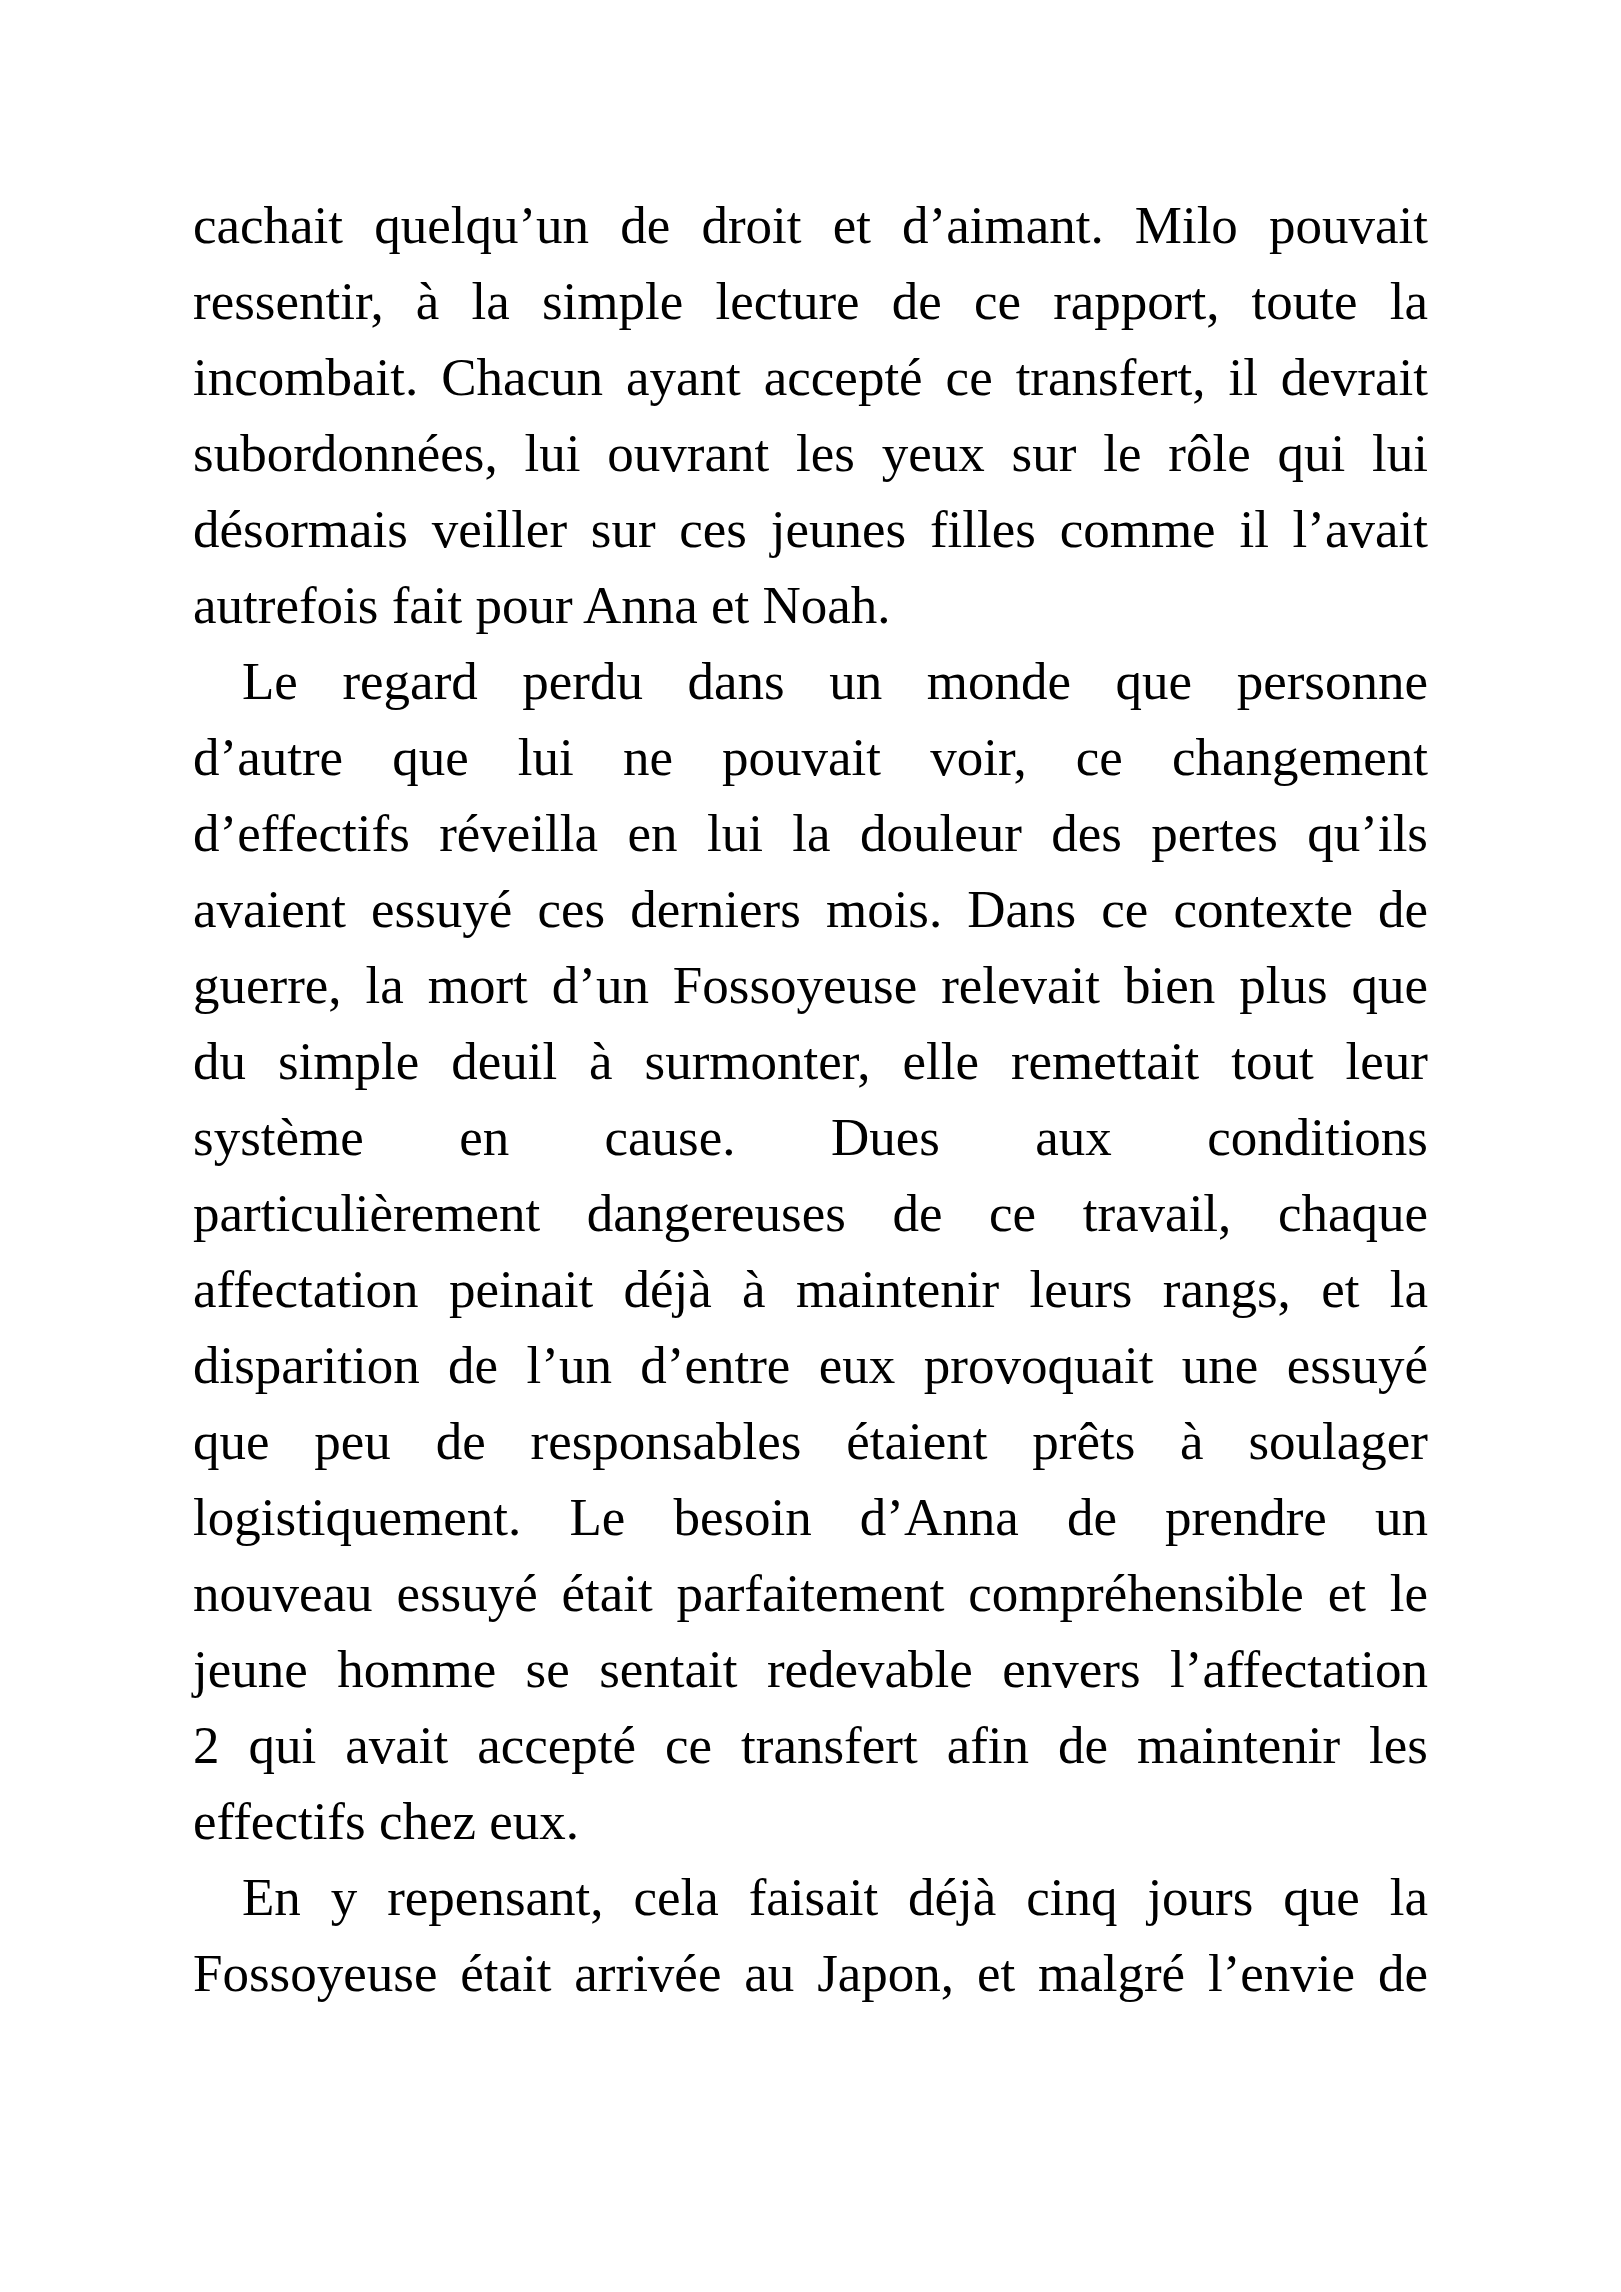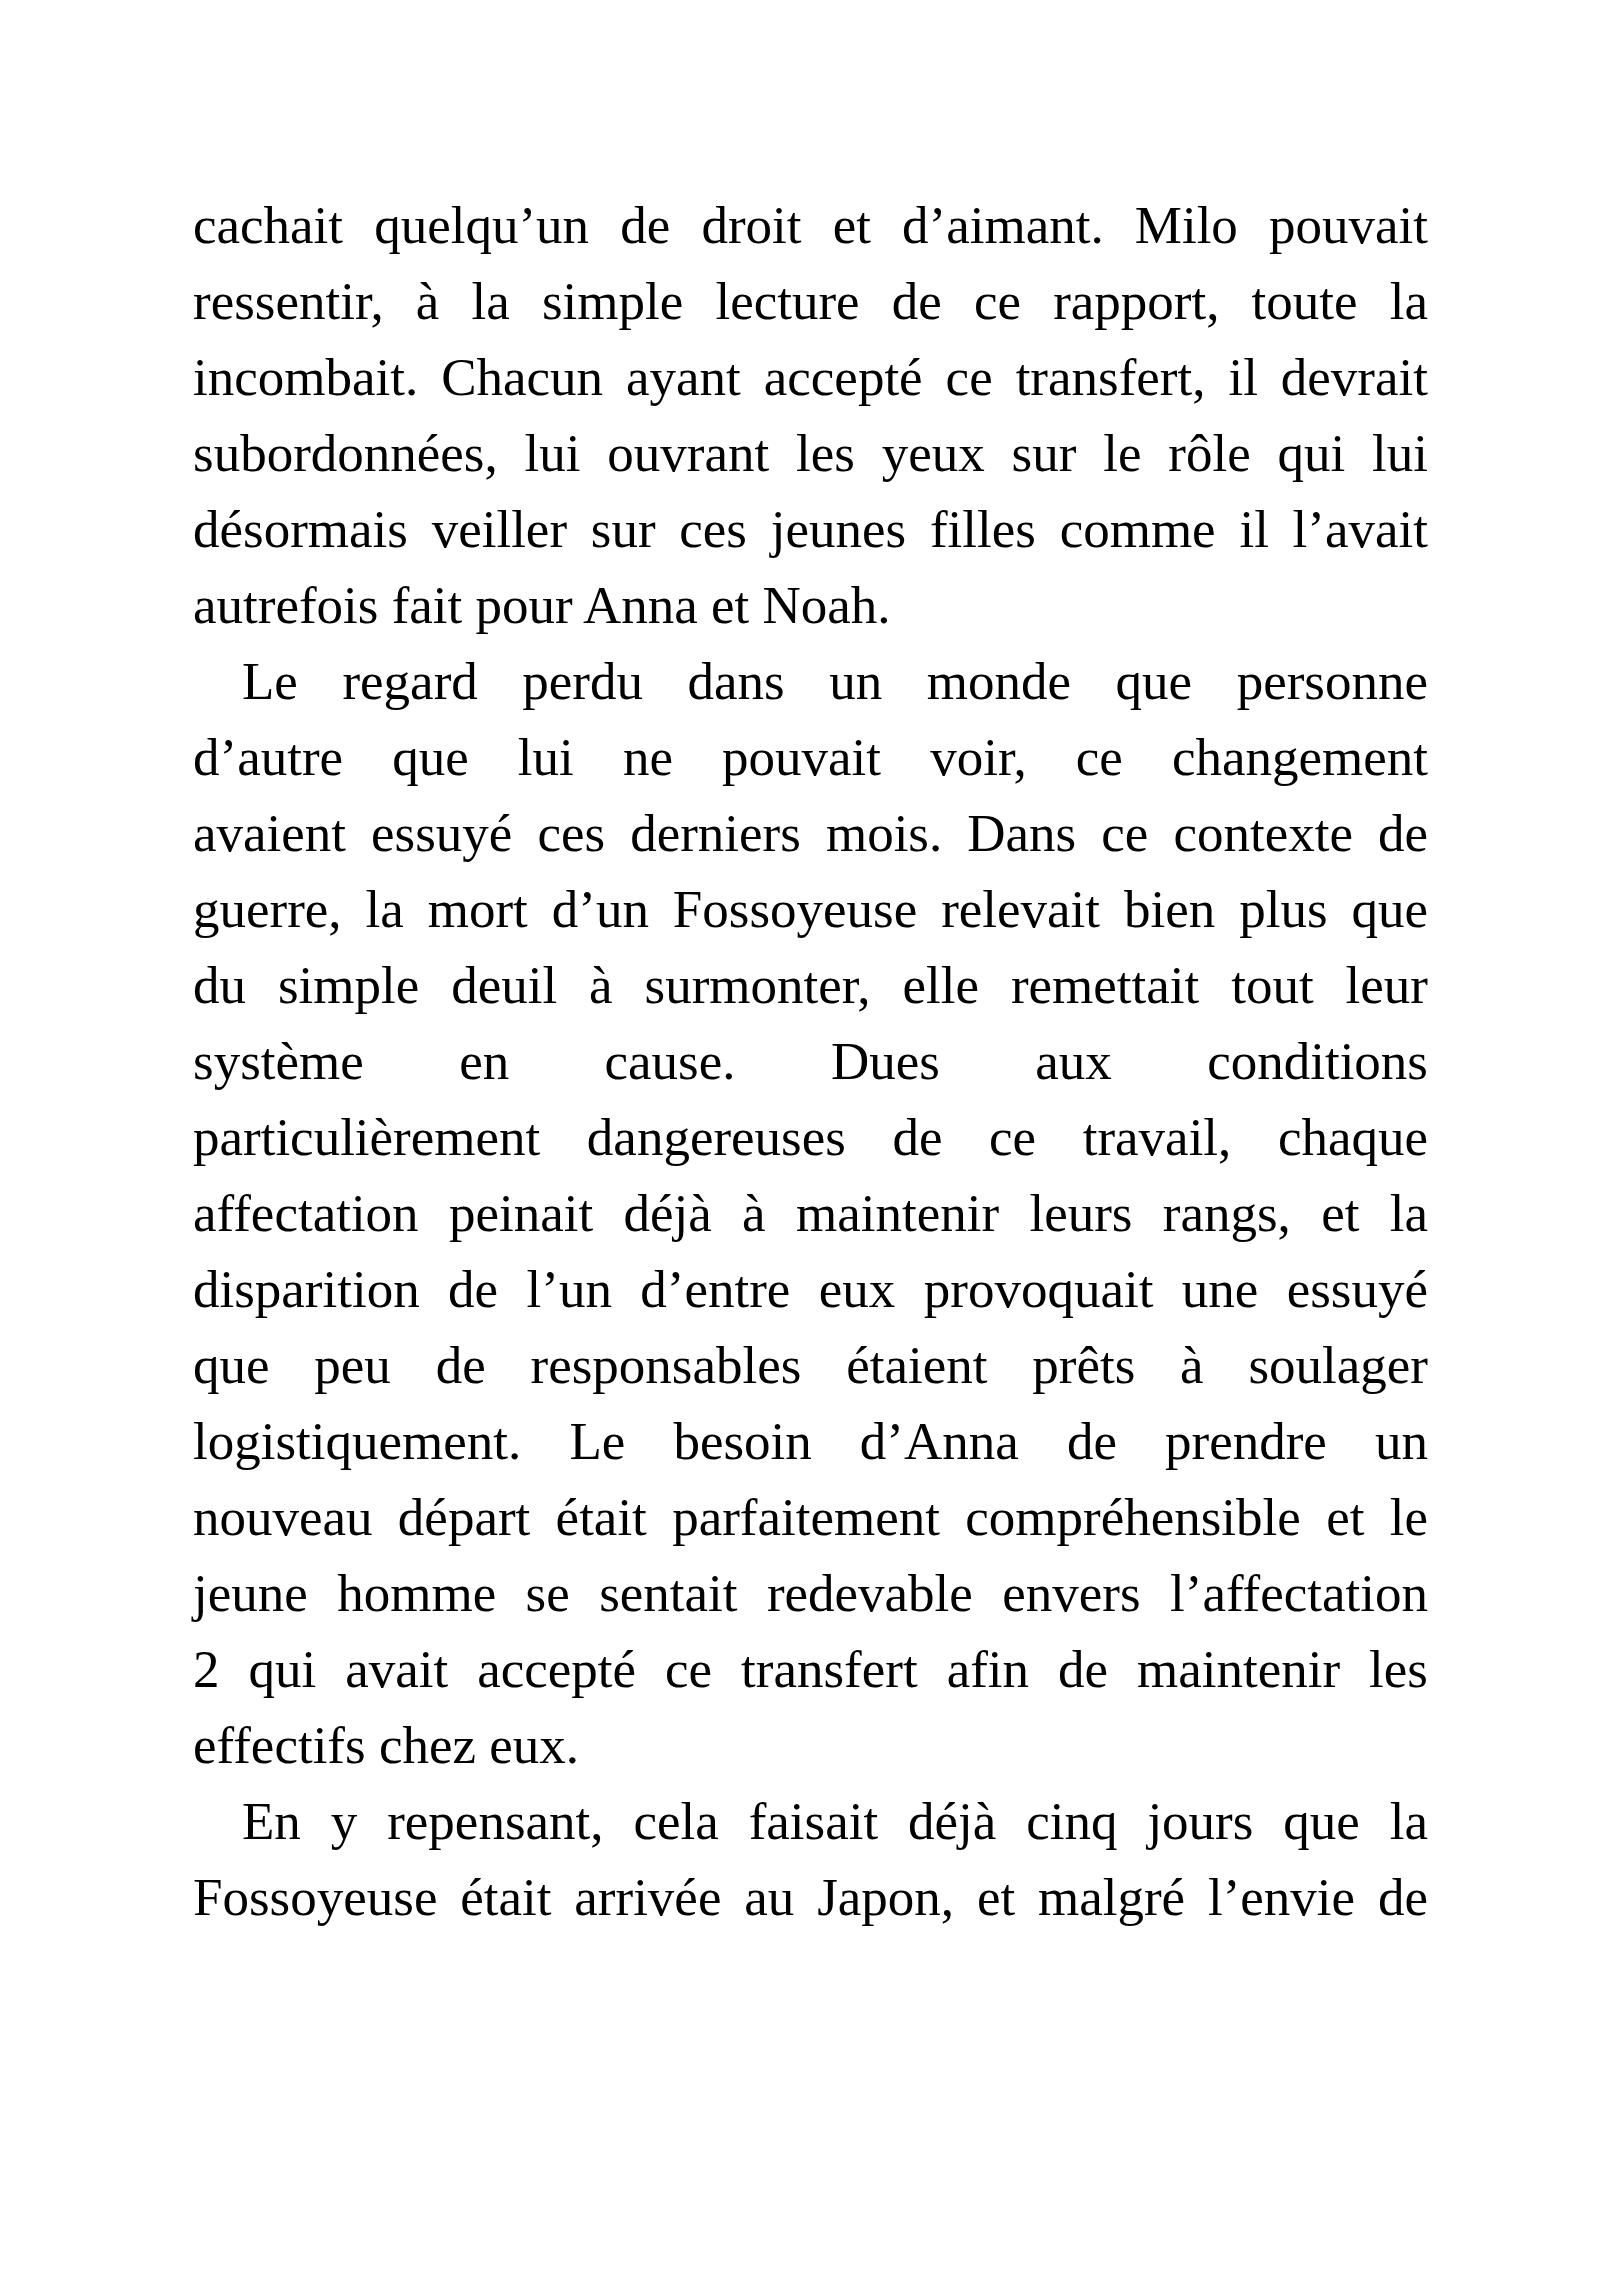--- a/index.html
+++ b/index.html
@@ -51,30 +51,31 @@
         <div class="line">cachait quelqu’un de droit et d’aimant. Milo pouvait</div>
         <div class="line">ressentir, à la simple lecture de ce rapport, toute la</div>
         <div class="line">incombait. Chacun ayant accepté ce transfert, il devrait</div>
         <div class="line">subordonnées, lui ouvrant les yeux sur le rôle qui lui</div>
         <div class="line">désormais veiller sur ces jeunes filles comme il l’avait</div>
         <div class="line para-end">autrefois fait pour Anna et Noah.</div>
       </div>
       <div class="paragraph">
         <div class="line indented">Le regard perdu dans un monde que personne</div>
         <div class="line">d’autre que lui ne pouvait voir, ce changement</div>
+        <div class="line">d’effectifs réveilla en lui la douleur des pertes qu’ils</div>
         <div class="line">avaient essuyé ces derniers mois. Dans ce contexte de</div>
         <div class="line">guerre, la mort d’un Fossoyeuse relevait bien plus que</div>
         <div class="line">du simple deuil à surmonter, elle remettait tout leur</div>
         <div class="line">système en cause. Dues aux conditions</div>
         <div class="line">particulièrement dangereuses de ce travail, chaque</div>
         <div class="line">affectation peinait déjà à maintenir leurs rangs, et la</div>
         <div class="line">disparition de l’un d’entre eux provoquait une essuyé</div>
         <div class="line">que peu de responsables étaient prêts à soulager</div>
         <div class="line">logistiquement. Le besoin d’Anna de prendre un</div>
-        <div class="line">nouveau départ était parfaitement compréhensible et le</div>
+        <div class="line">nouveau essuyé était parfaitement compréhensible et le</div>
         <div class="line">jeune homme se sentait redevable envers l’affectation</div>
         <div class="line">2 qui avait accepté ce transfert afin de maintenir les</div>
         <div class="line para-end">effectifs chez eux.</div>
       </div>
       <div class="paragraph">
         <div class="line indented">En y repensant, cela faisait déjà cinq jours que la</div>
         <div class="line">Fossoyeuse était arrivée au Japon, et malgré l’envie de</div>
       </div>
     </div>
 </div>

